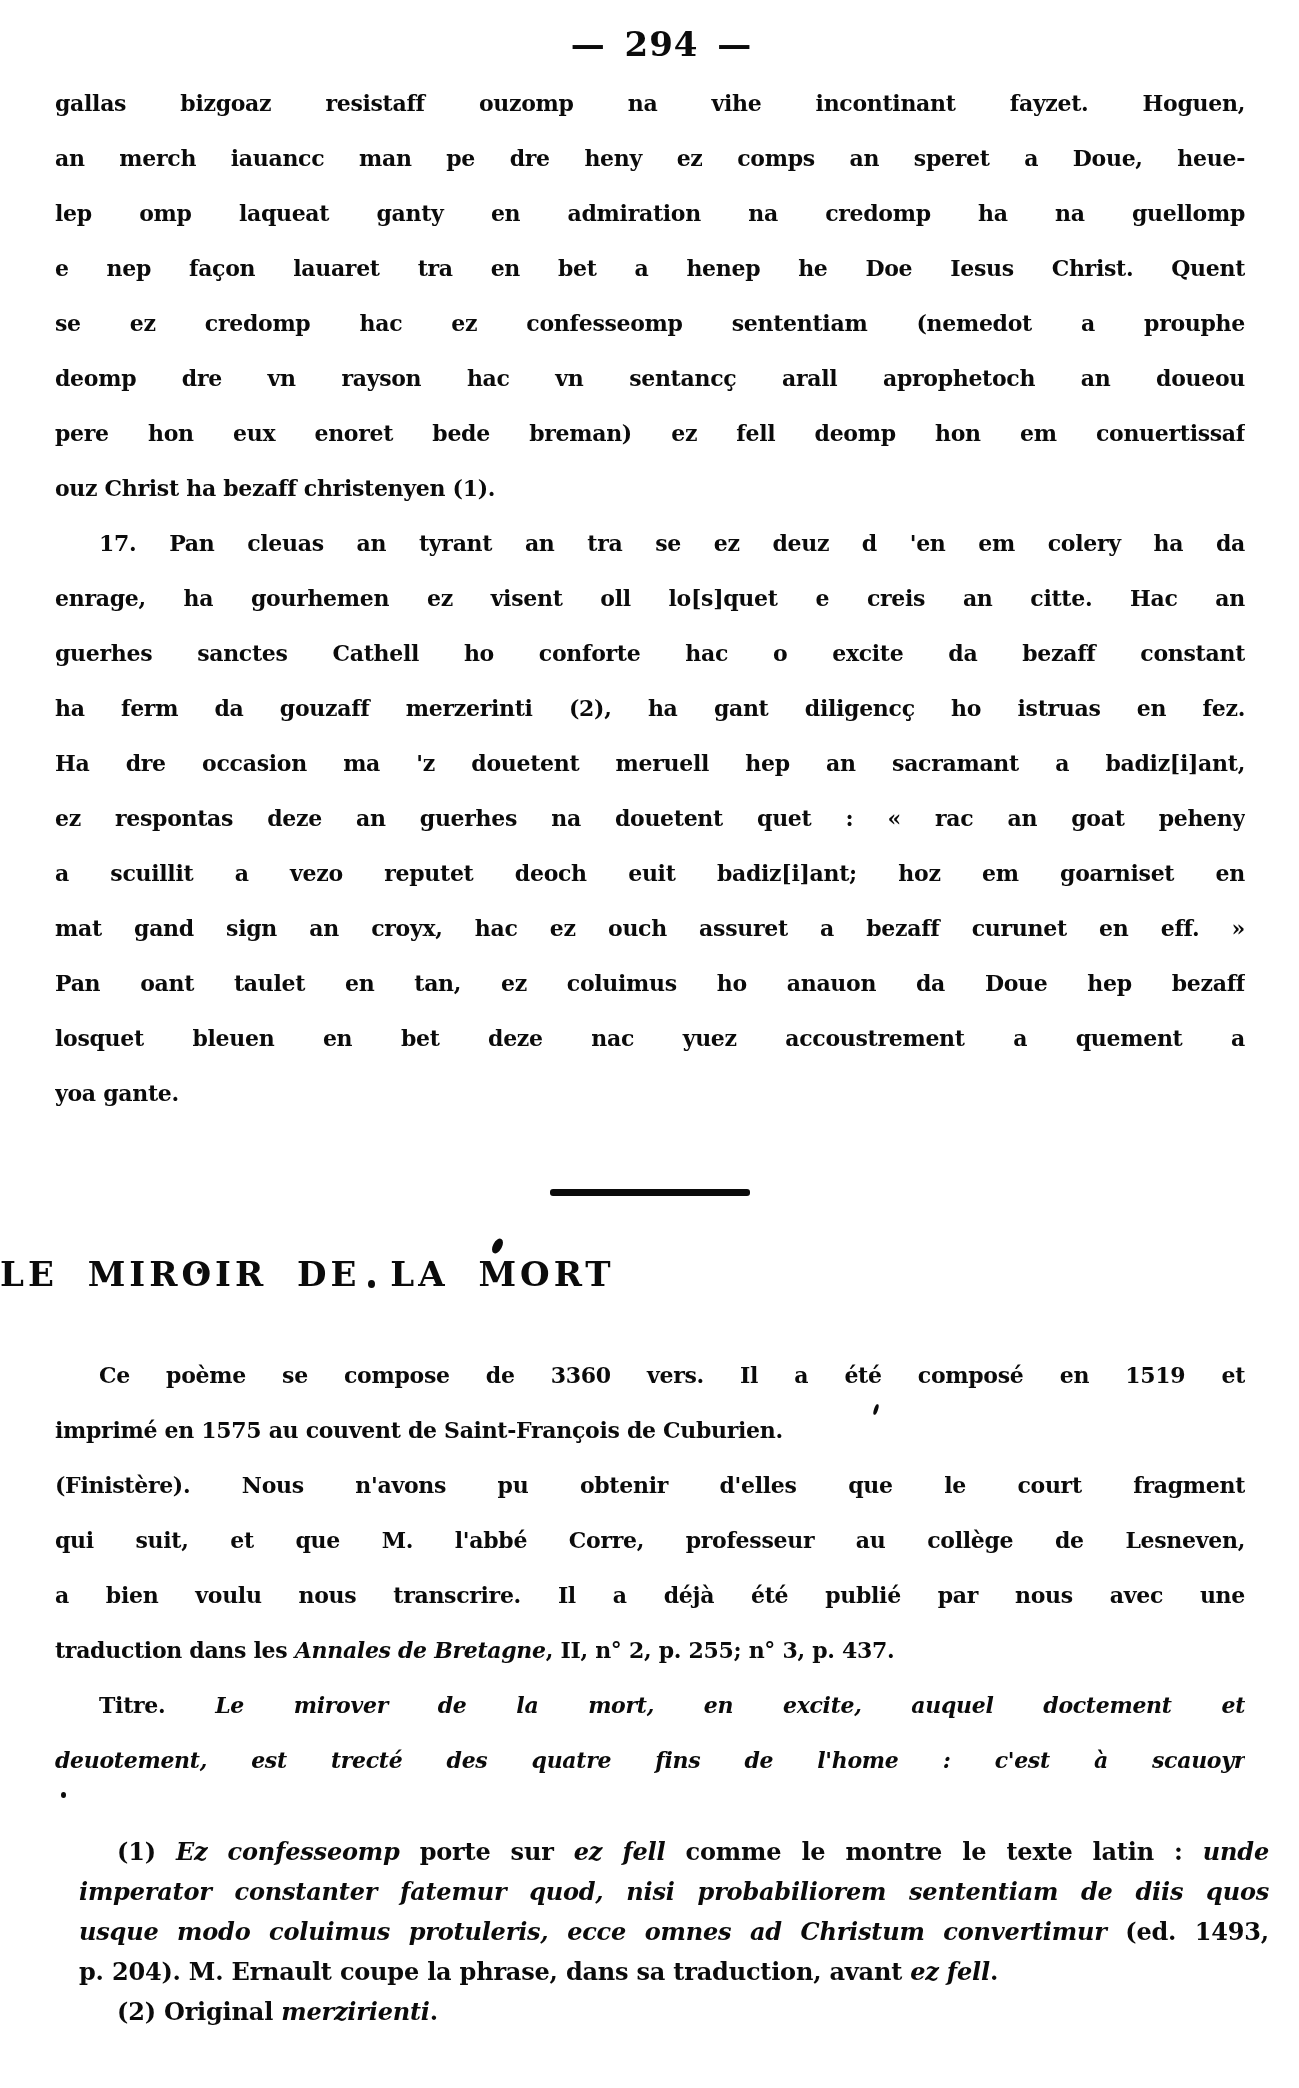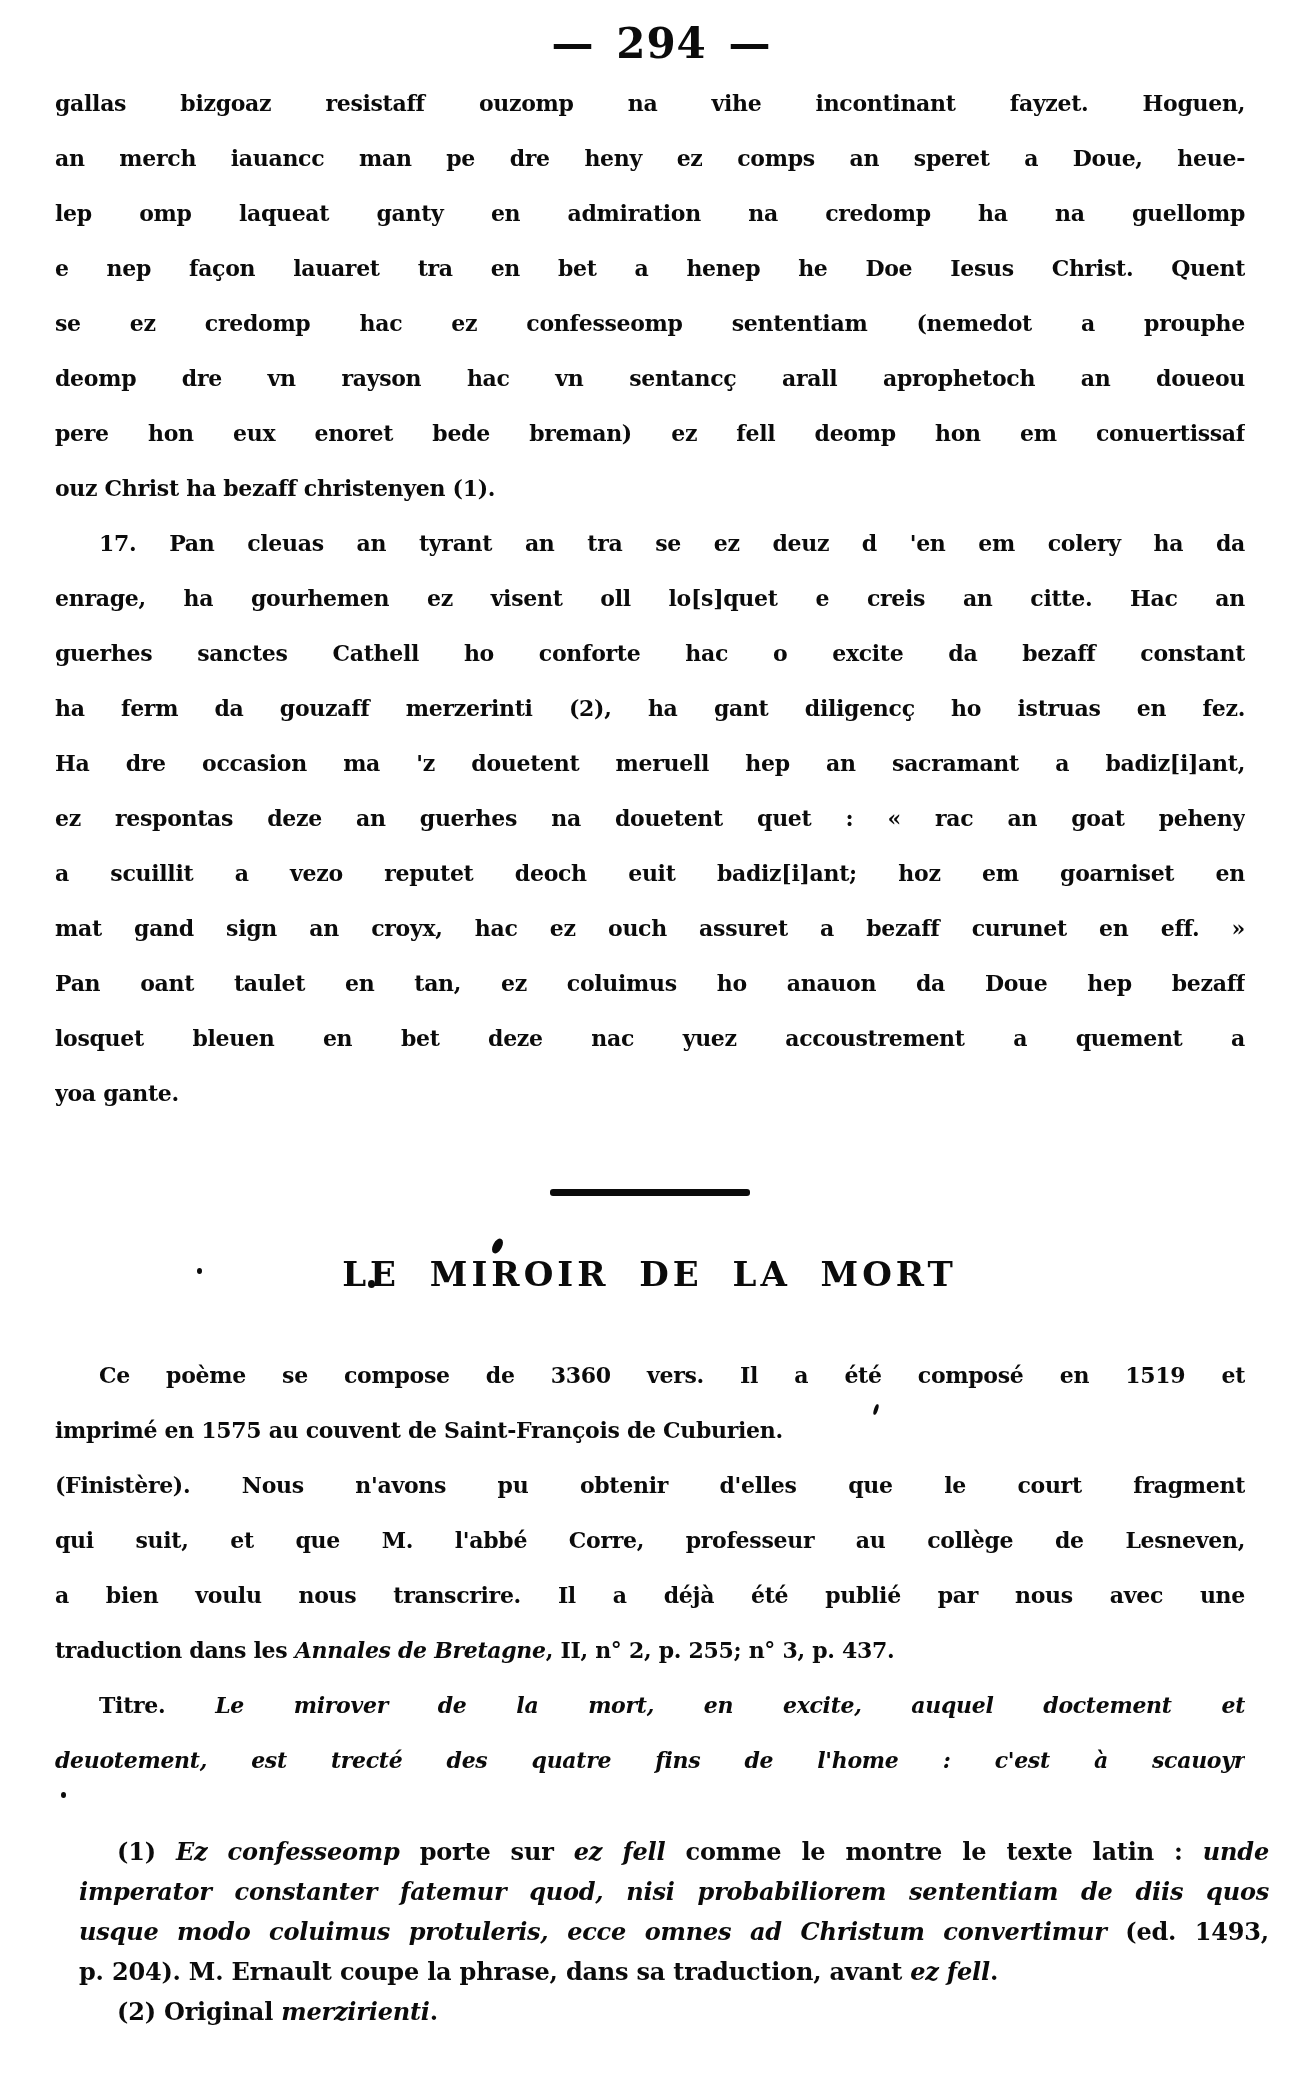--- a/index.html
+++ b/index.html
@@ -12,21 +12,21 @@
     width:1299px;
     height:2088px;
     background:var(--paper);
     color:var(--ink);
     font-family:"DejaVu Serif", serif;
     overflow:hidden;
   }
   .page-number{
     padding-top:22px;
     text-align:center;
-    font-size:42px;
+    font-size:34px;
     font-weight:700;
     line-height:44px;
     letter-spacing:1px;
     word-spacing:6px;
     padding-left:24px;
   }
   .text-block{
     width:1190px;
     margin:10px auto 0 55px;
     font-size:22px;
@@ -45,21 +45,20 @@
   .line.indent{text-indent:44px;}
   .divider{
     width:200px;
     height:7px;
     background:var(--ink);
     margin:68px auto 0 auto;
     border-radius:3px;
   }
   .section-title{
     margin-top:56px;
-    text-align:center;
     font-size:34px;
     font-weight:700;
     line-height:44px;
     letter-spacing:4px;
     word-spacing:14px;
   }
   .text-block.french{margin-top:52px;}
   .footnotes{
     width:1190px;
     margin:44px auto 0 79px;

